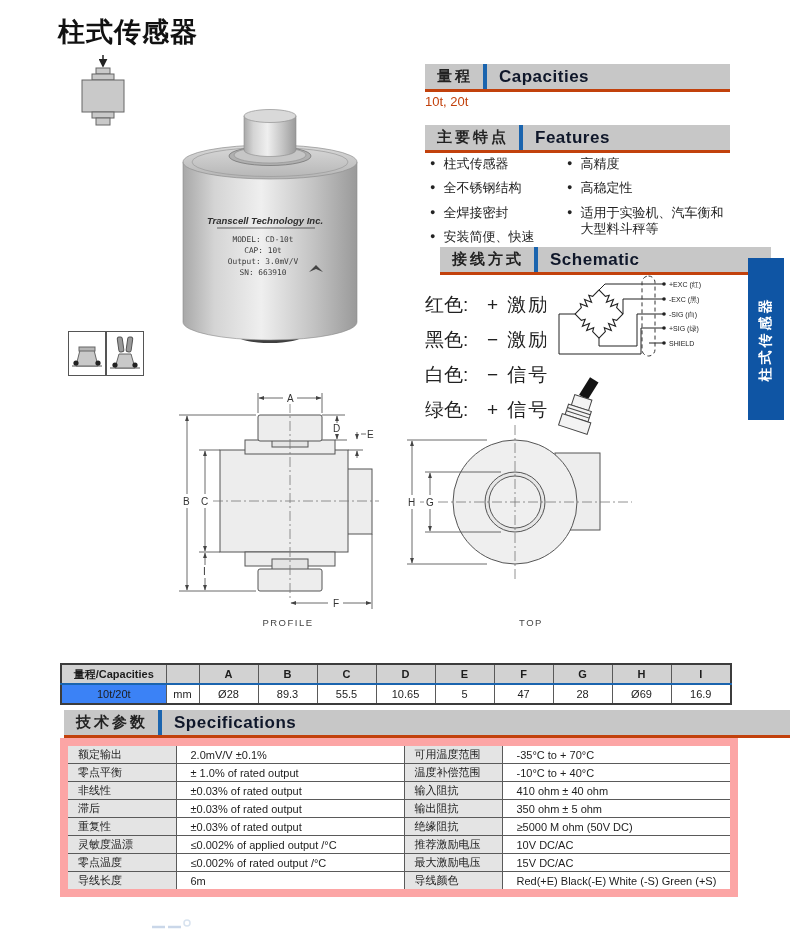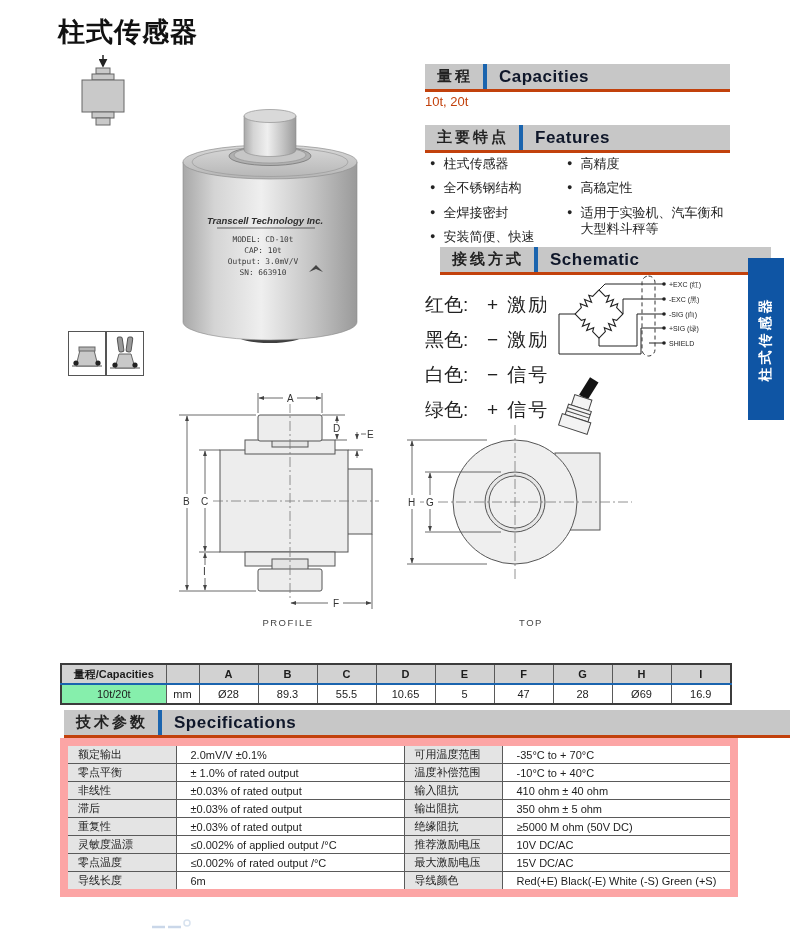--- a/index.html
+++ b/index.html
@@ -35,21 +35,21 @@
   .side-tab{left:748px;top:258px;width:36px;height:162px;background:#0f55a4;}
   .side-tab span{position:absolute;left:50%;top:50%;transform:translate(-50%,-50%) rotate(-90deg);
                  white-space:nowrap;color:#fff;font-size:14px;letter-spacing:3px;font-weight:bold;}
 
   
   table{border-collapse:collapse;table-layout:fixed;font-size:11px;color:#1d1d1d;}
   .dim-table{left:60px;top:663px;}
   .dim-table table{width:670px;border:2px solid #3c3c3c;}
   .dim-table td{border:1px solid #5a5a5a;text-align:center;height:18px;padding:0;}
   .dim-table tr.hd td{background:#d2d2d2;font-weight:bold;border-bottom:2px solid #1a64ae;}
-  .dim-table tr.val td:first-child{background:#86efac;}
+  .dim-table tr.val td:first-child{background:#3b82f6;}
 
   .spec-table{left:60px;top:738px;}
   .spec-table table{width:670px;border:8px solid #fca5a5;}
   .spec-table td{border:1px solid #5a5a5a;height:17px;padding:0 0 0 10px;overflow:hidden;white-space:nowrap;}
   .spec-table td.lbl{background:#e4e4e4;}
   .spec-table td.val{padding-left:14px;}
 
   .thumb{position:absolute;width:36px;height:43px;border:1px solid #555;background:#fff;}
 
   .partial-logo{left:150px;top:919px;opacity:.55;}

